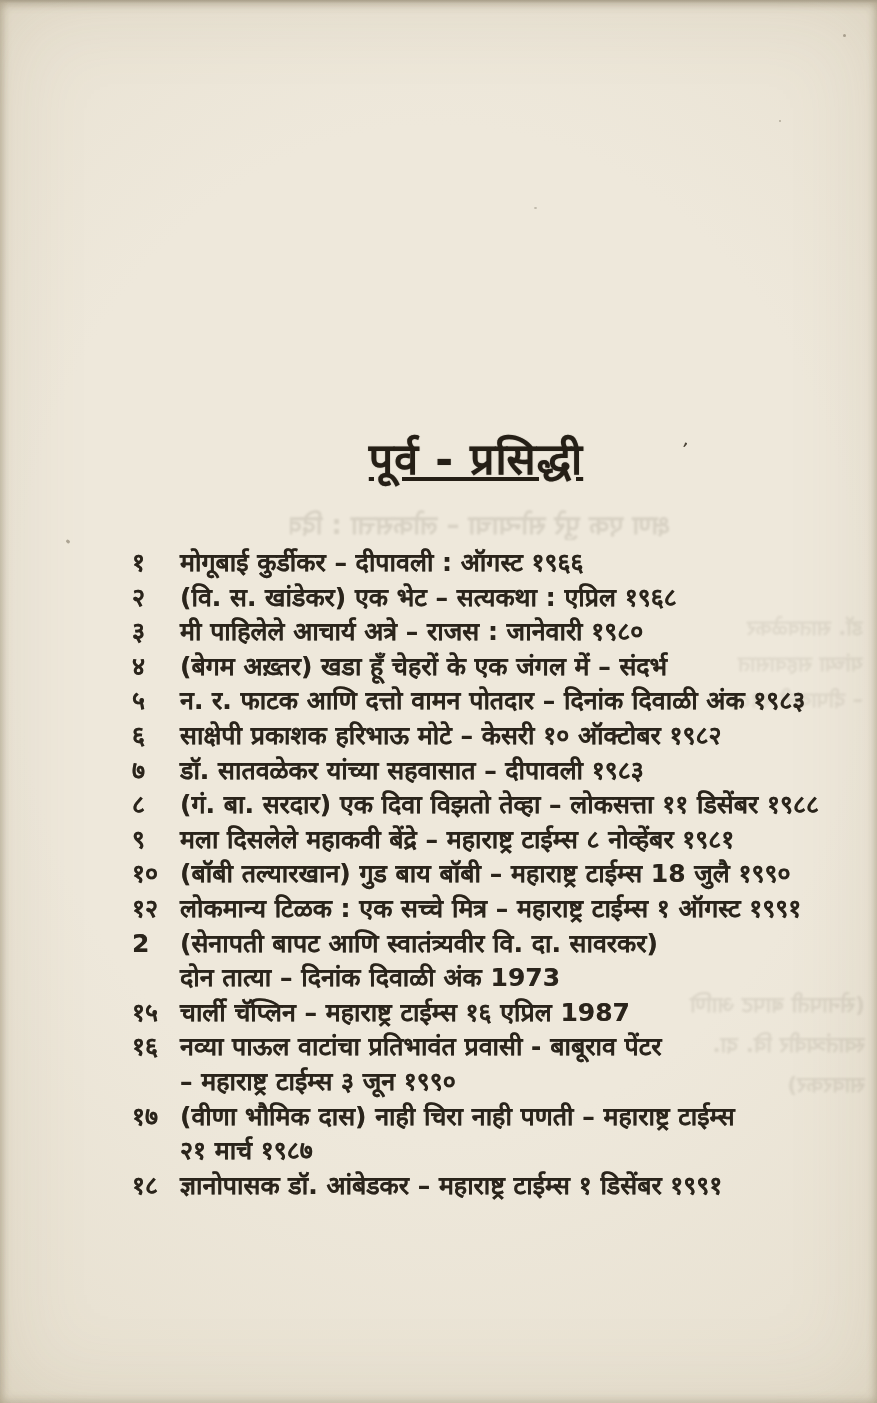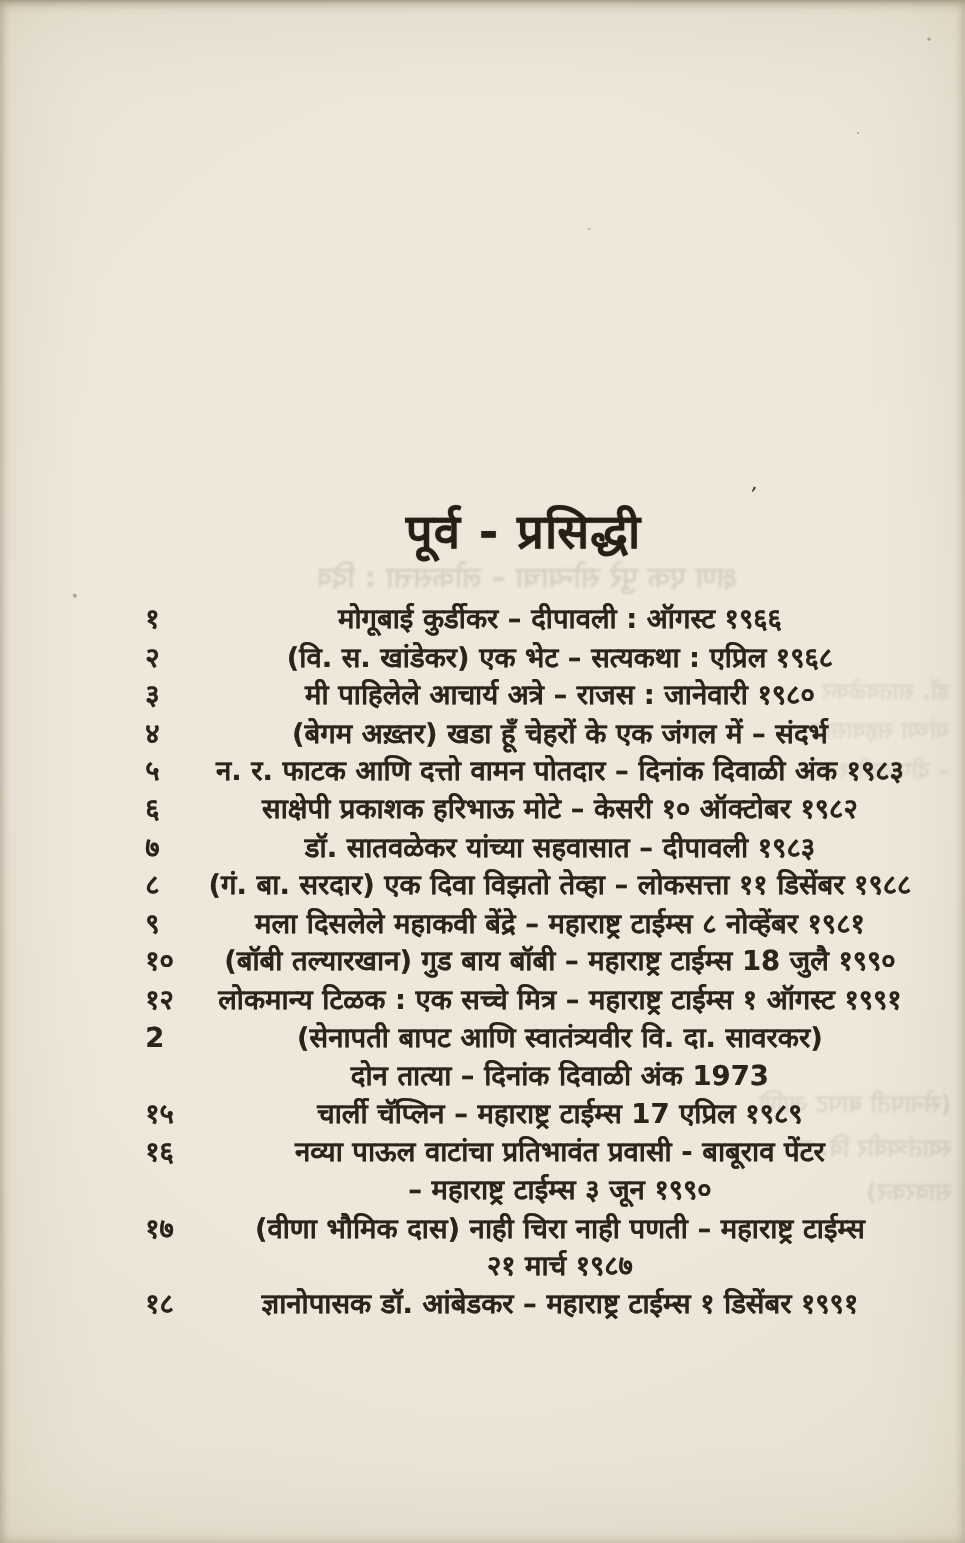--- a/index.html
+++ b/index.html
@@ -22,43 +22,44 @@
       inset 4px 0 8px rgba(130,115,85,0.14),
       inset -3px 0 10px rgba(130,115,85,0.10),
       inset 0 -4px 10px rgba(130,115,85,0.12);
     color: #29231a;
   }
   .edge-top {
     position: absolute; top: 0; left: 0; right: 0; height: 3px;
     background: linear-gradient(180deg, #a99f8a, rgba(169,159,138,0));
   }
   .title {
-    position: absolute; top: 452px; left: 140px; width: 672px;
+    position: absolute; top: 428px; left: 140px; width: 672px;
     margin: 0; text-align: center;
     font-size: 43px; font-weight: 700;
     letter-spacing: 1px;
     color: #251f16;
     text-shadow: 0 0 1px rgba(37,31,22,0.45);
+    text-decoration: underline;
   }
   .stray-mark {
     position: absolute; top: 438px; left: 681px;
     font-size: 20px; color: #4a4336;
     transform: rotate(12deg);
   }
   .toc {
     position: absolute; top: 546px; left: 132px; width: 706px;
     margin: 0; padding: 0; list-style: none;
     font-size: 25px; line-height: 34.6px;
     font-weight: 600;
     color: #2a241b;
     text-shadow: 0 0 0.5px rgba(42,36,27,0.55);
   }
   .row { display: flex; align-items: flex-start; }
   .num { flex: none; width: 48px; }
-  .lines { flex: 1; min-width: 0; text-align: center; }
+  .lines { flex: 1; min-width: 0; }
   
   .ghost {
     position: absolute;
     color: #5a5240;
     transform: scaleX(-1);
     filter: blur(1.1px);
     pointer-events: none;
     overflow: hidden;
     white-space: normal;
     font-weight: 600;
@@ -178,21 +179,21 @@
     <span class="num">2</span>
     <span class="lines">
           <div class="line">(सेनापती बापट आणि स्वातंत्र्यवीर वि. दा. सावरकर)</div>
           <div class="line">दोन तात्या – दिनांक दिवाळी अंक 1973</div>
         </span>
   </li>
 
   <li class="row">
     <span class="num">१५</span>
     <span class="lines">
-          <div class="line">चार्ली चॅप्लिन – महाराष्ट्र टाईम्स 17 एप्रिल १९८९</div>
+          <div class="line">चार्ली चॅप्लिन – महाराष्ट्र टाईम्स १६ एप्रिल 1987</div>
         </span>
   </li>
 
   <li class="row">
     <span class="num">१६</span>
     <span class="lines">
           <div class="line">नव्या पाऊल वाटांचा प्रतिभावंत प्रवासी - बाबूराव पेंटर</div>
           <div class="line">– महाराष्ट्र टाईम्स ३ जून १९९०</div>
         </span>
   </li>

